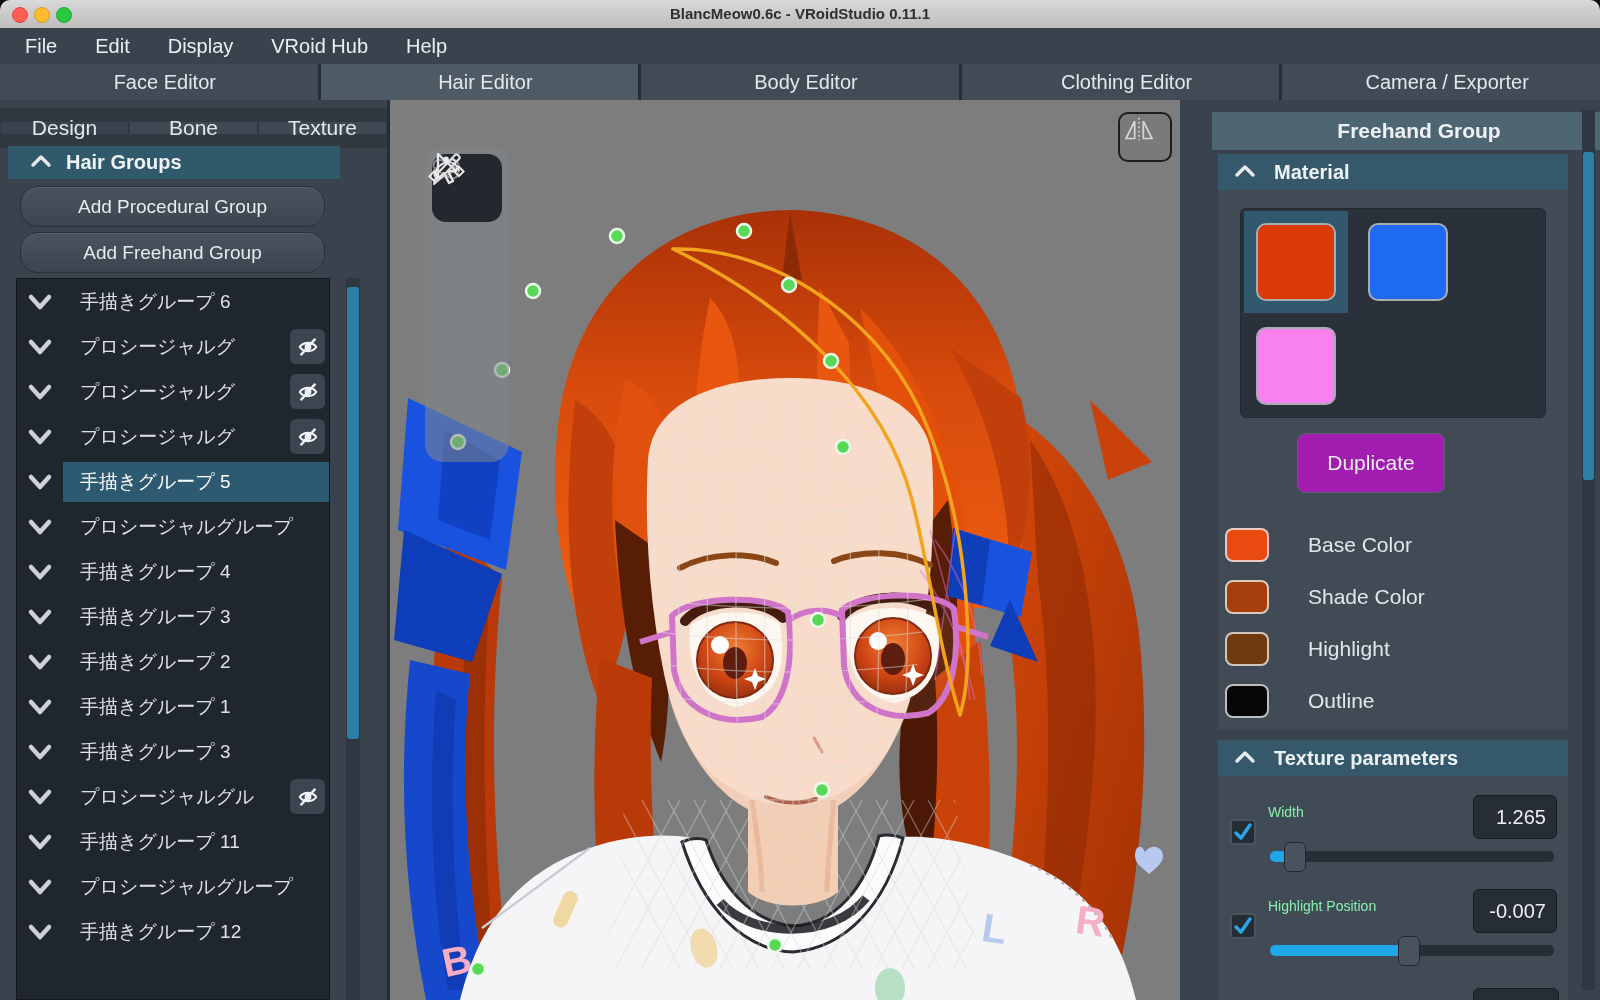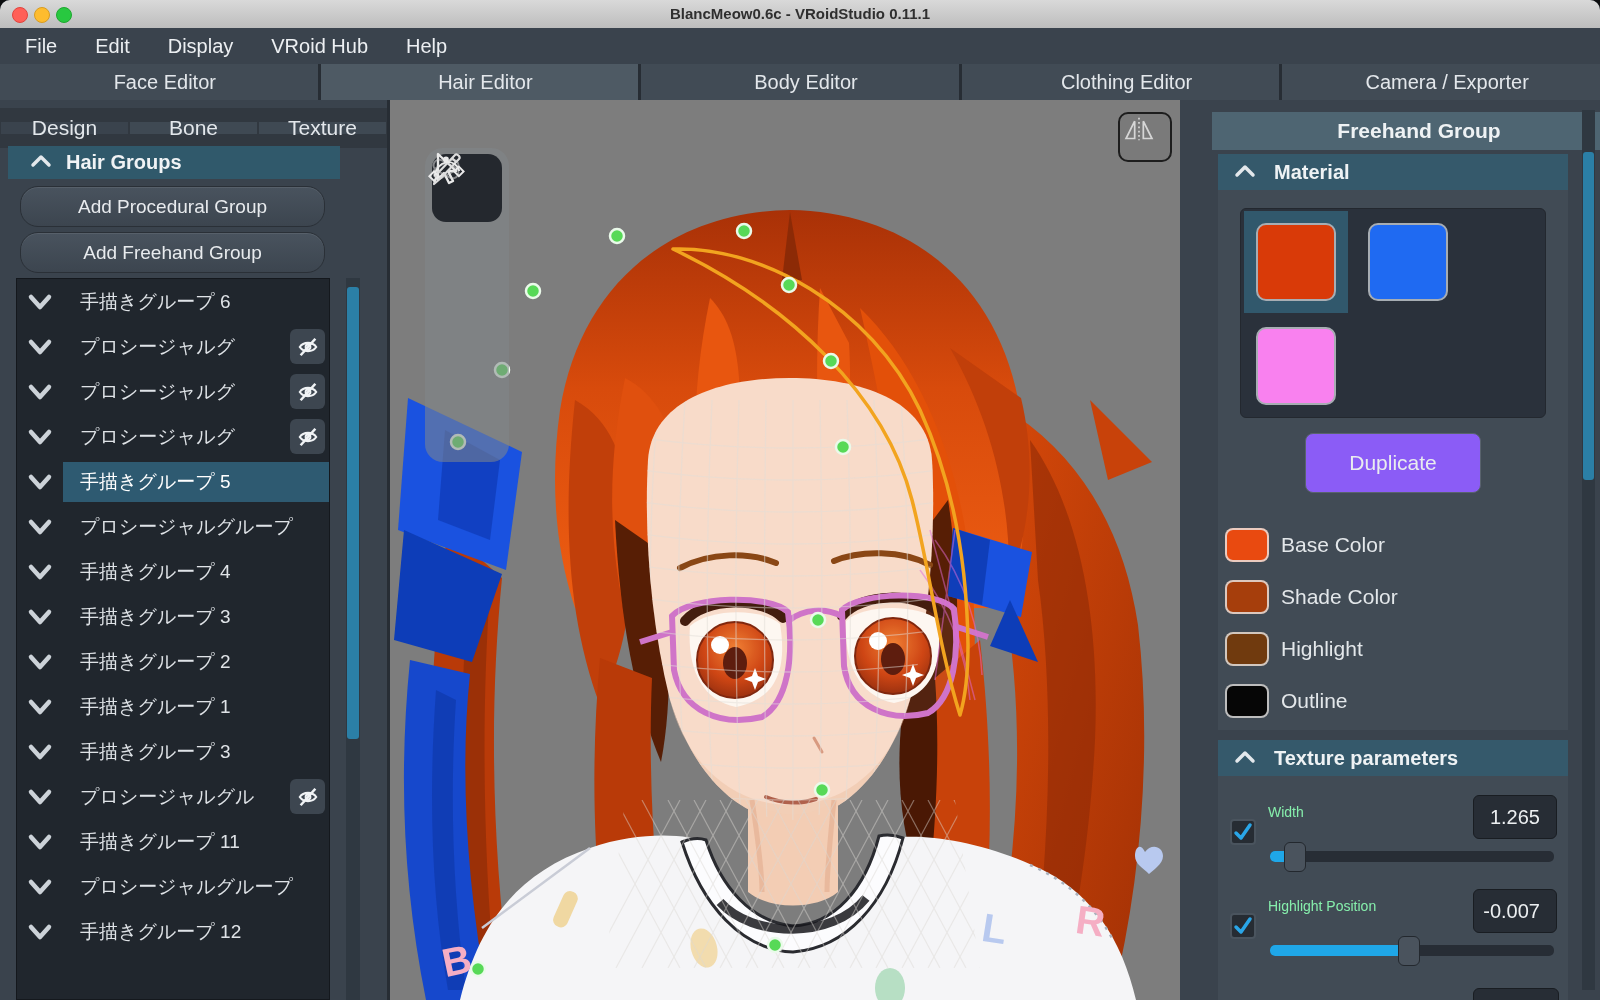--- a/index.html
+++ b/index.html
@@ -60,31 +60,31 @@
     display:flex;align-items:center;justify-content:center;font-size:21px;font-weight:600;color:#eef2f4;}
   .rp-sec-header{position:absolute;left:38px;width:350px;height:36px;background:#35596b;
     display:flex;align-items:center;font-size:20px;font-weight:600;color:#eef2f4;}
   .rp-sec-header .chev{margin:0 18px 0 16px;}
   .rp-container{position:absolute;left:38px;width:350px;background:#414b55;}
   .swatch-box{position:absolute;left:60px;top:108px;width:306px;height:210px;background:#2a313b;
     border:1px solid #23282f;border-radius:6px;box-sizing:border-box;}
   .swatch-tile{position:absolute;width:104px;height:102px;display:flex;align-items:center;justify-content:center;}
   .swatch-tile.selected{background:#31586c;}
   .swatch{width:80px;height:78px;border-radius:10px;border:2px solid #a7adb3;box-sizing:border-box;}
-  .dup-btn{position:absolute;left:125px;top:333px;width:176px;height:60px;border-radius:8px;
-    background:#8b5cf6;border:1px solid #59636d;color:#e9ecef;font-size:21px;
+  .dup-btn{position:absolute;left:117px;top:333px;width:148px;height:60px;border-radius:8px;
+    background:#a21caf;border:1px solid #59636d;color:#e9ecef;font-size:21px;
     display:flex;align-items:center;justify-content:center;box-sizing:border-box;}
   .crow{position:absolute;left:45px;height:34px;display:flex;align-items:center;}
   .crow .csw{width:44px;height:34px;border-radius:8px;border:2px solid rgba(235,235,235,.8);box-sizing:border-box;flex:none;}
-  .crow .clbl{margin-left:12px;font-size:21px;color:#e3e7ea;}
+  .crow .clbl{margin-left:39px;font-size:21px;color:#e3e7ea;}
   .checkbox{position:absolute;width:26px;height:26px;background:#262c33;border:2px solid #4a545e;border-radius:4px;box-sizing:border-box;
     display:flex;align-items:center;justify-content:center;}
   .param-label{position:absolute;font-size:14px;color:#86efac;}
   .value-box{position:absolute;width:84px;height:44px;background:#272d35;border:1px solid #191d22;border-radius:6px;
-    box-sizing:border-box;display:flex;align-items:center;justify-content:flex-end;padding-right:16px;font-size:20px;color:#eceff1;}
+    box-sizing:border-box;display:flex;align-items:center;justify-content:flex-end;padding-right:10px;font-size:20px;color:#eceff1;}
   .slider-track{position:absolute;height:11px;background:#272d35;border-radius:5px;}
   .slider-fill{position:absolute;height:11px;background:#1fa7e8;border-radius:5px 0 0 5px;}
   .slider-handle{position:absolute;width:22px;height:30px;background:#4a535d;border:1px solid #23282e;border-radius:6px;box-sizing:border-box;}
   .rscroll-track{position:absolute;left:402px;top:10px;width:13px;height:880px;background:#2f3841;}
   .rscroll-thumb{position:absolute;left:403px;top:52px;width:11px;height:328px;background:#2b7fa6;border-radius:3px;}
   .partial-box{position:absolute;left:293px;top:888px;width:84px;height:16px;background:#272d35;border:1px solid #191d22;border-radius:6px 6px 0 0;}
 </style>
 </head>
 <body>
 

